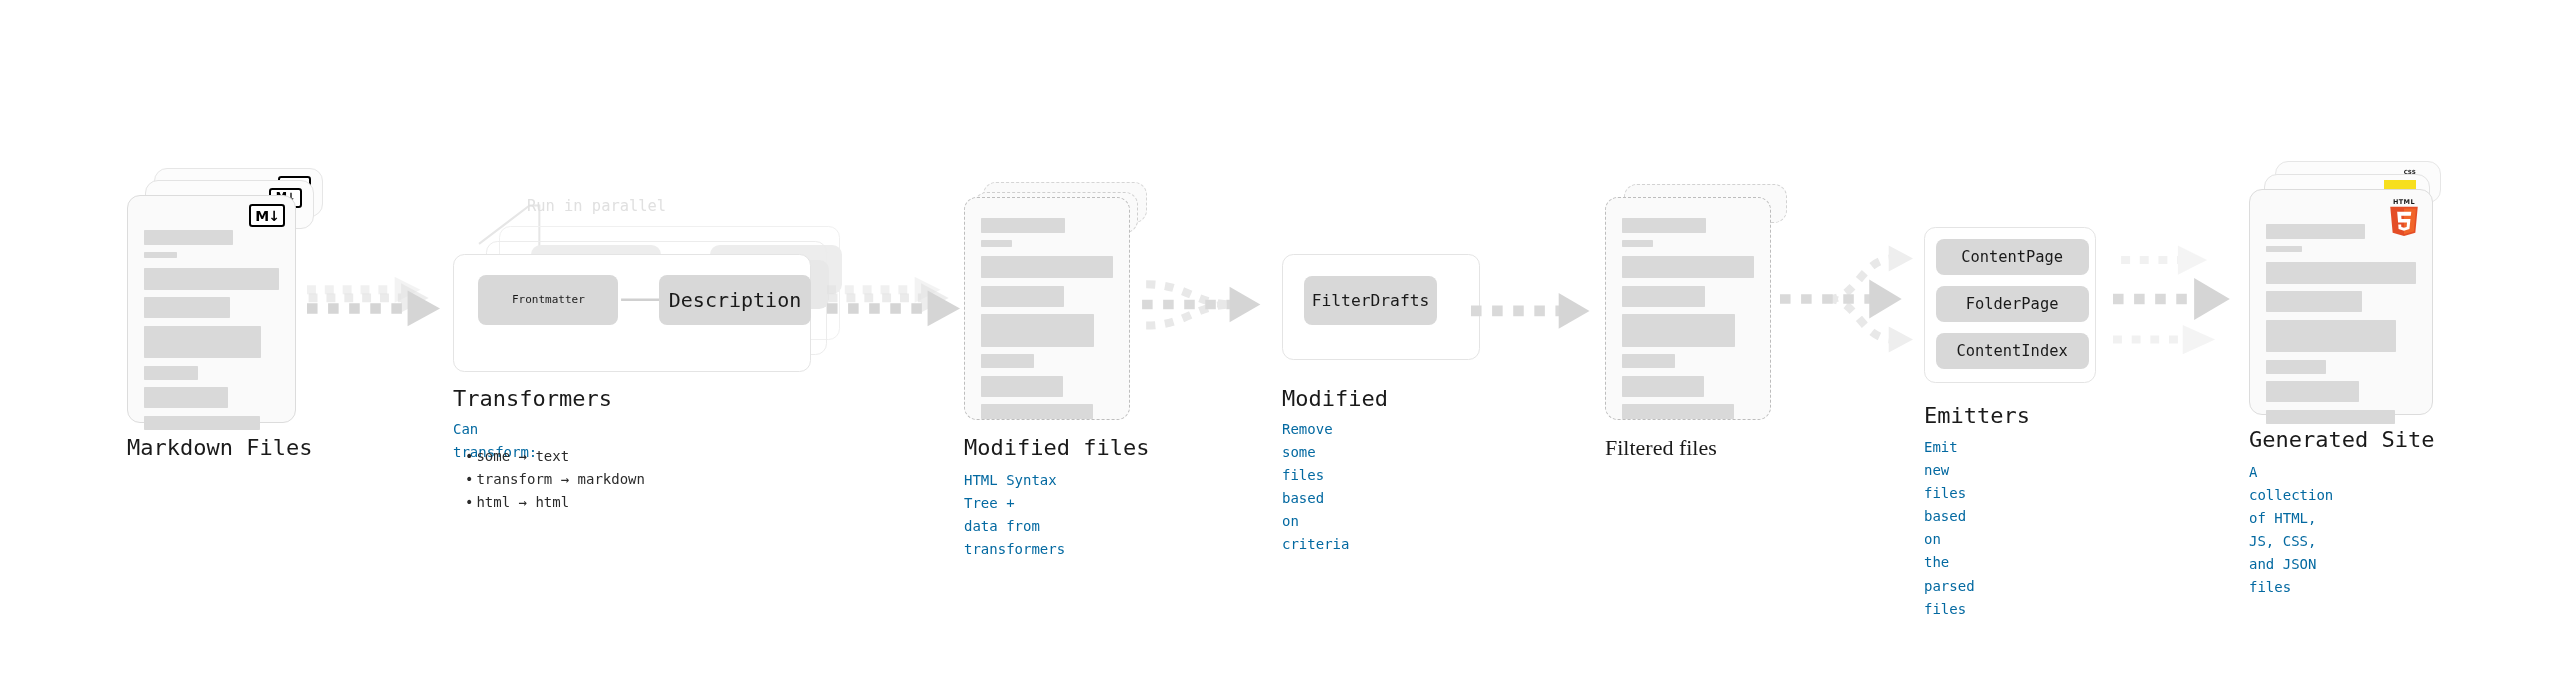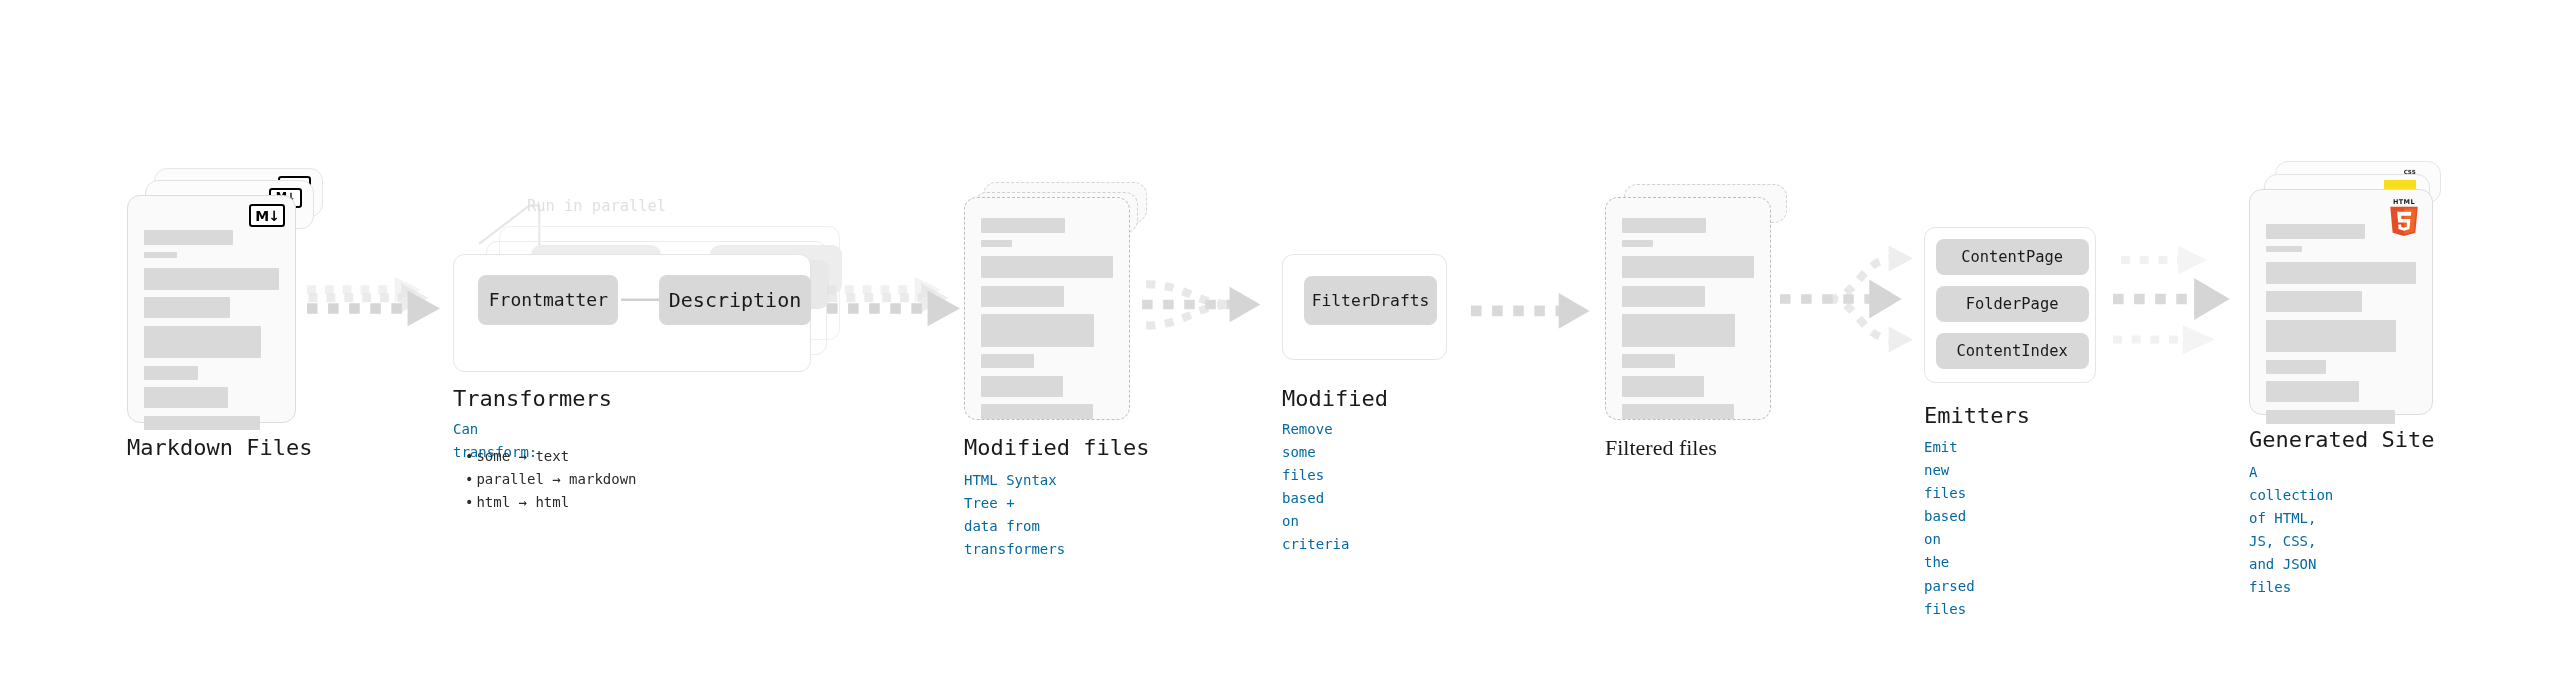--- a/index.html
+++ b/index.html
@@ -152,33 +152,33 @@
     <div class="group-box ghost" style="left:486px; top:241px; width:341px; height:114px; border-color:#ececec;">
       <div class="pill" style="position:absolute; left:31px; top:18px; width:130px; height:49px; background:#e8e8e8; border-radius:9.8px;"></div>
       <div class="pill" style="position:absolute; left:210px; top:18px; width:132px; height:49px; background:#e8e8e8; border-radius:9.8px;"></div>
       <svg class="thin-arrow" style="left:163px; top:41px; width:54px; height:11.4px;" viewBox="0 0 66 14">
         <line x1="0" y1="7" x2="48" y2="7" stroke="#e8e8e8" stroke-width="3"></line>
         <polygon points="46,1 60,7 46,13" fill="#e8e8e8"></polygon>
       </svg>
     </div>
 
     <div class="group-box" style="left:453px; top:254px; width:358px; height:118px; border-color:#e4e4e4;">
-      <div class="pill" style="position:absolute; left:24.4px; top:19.5px; width:140px; height:50px; font-size:18px;">Frontmatter</div>
+      <div class="pill" style="position:absolute; left:24.4px; top:19.5px; width:140px; height:50px; font-size:11px;">Frontmatter</div>
       <svg class="thin-arrow" style="left:167px; top:39px; width:62px; height:11.4px;" viewBox="0 0 76 14">
         <line x1="0" y1="7" x2="54" y2="7" stroke="#d0d0d0" stroke-width="3"></line>
         <polygon points="52,1 68,7 52,13" fill="#d0d0d0"></polygon>
       </svg>
       <div class="pill" style="position:absolute; left:205px; top:19.5px; width:152px; height:50px; font-size:20px;">Description</div>
     </div>
 
     <div class="title" style="left:453px; top:386px;">Transformers</div>
     <div class="subtitle" style="left:453px; top:418px;">Can transform:</div>
     <ul class="transform-list" style="position:absolute; left:465px; top:440px;">
       <li>some → text</li>
-      <li>parallel → markdown</li>
+      <li>transform → markdown</li>
       <li>html → html</li>
     </ul>
   </div>
 
   <svg class="arrow-svg" style="left:827px; top:275px; width:146px; height:62px;" viewBox="0 0 180 76">
     <g opacity="0.45">
       <line x1="0" y1="18" x2="120" y2="18" stroke="#dedede" stroke-width="11" stroke-dasharray="11 11"></line>
       <polygon points="108,2 140,18 108,34" fill="#e6e6e6"></polygon>
     </g>
     <g opacity="0.6">
@@ -212,21 +212,21 @@
   </div>
 
   <svg class="arrow-svg" style="left:1142px; top:264px; width:146px; height:81px;" viewBox="0 0 180 100">
     <path d="M5 25 C 55 25, 65 50, 112 50" fill="none" stroke="#e8e8e8" stroke-width="10" stroke-dasharray="11 12"></path>
     <path d="M5 76 C 55 76, 65 50, 112 50" fill="none" stroke="#e8e8e8" stroke-width="10" stroke-dasharray="11 12"></path>
     <line x1="0" y1="50" x2="118" y2="50" stroke="#d9d9d9" stroke-width="12" stroke-dasharray="13 13"></line>
     <polygon points="108,28 146,50 108,72" fill="#d5d5d5"></polygon>
   </svg>
 
   <div class="node">
-    <div class="group-box" style="left:1282px; top:254px; width:165px; height:106px;padding-left:33px;">
+    <div class="group-box" style="left:1282px; top:254px; width:198px; height:106px;padding-left:33px;">
       <div class="pill" style="position:absolute; left:21px; top:21px; width:133px; height:49px; font-size:16.3px;">FilterDrafts</div>
     </div>
     <div class="title" style="left:1282px; top:386px;">Modified</div>
     <div class="subtitle" style="left:1282px; top:418px;">Remove some files based
 on criteria</div>
   </div>
 
   <svg class="arrow-svg" style="left:1471px; top:288px; width:138px; height:49px;" viewBox="0 0 170 60">
     <line x1="0" y1="28" x2="118" y2="28" stroke="#d9d9d9" stroke-width="13" stroke-dasharray="13 13"></line>
     <polygon points="108,6 146,28 108,50" fill="#d5d5d5"></polygon>

